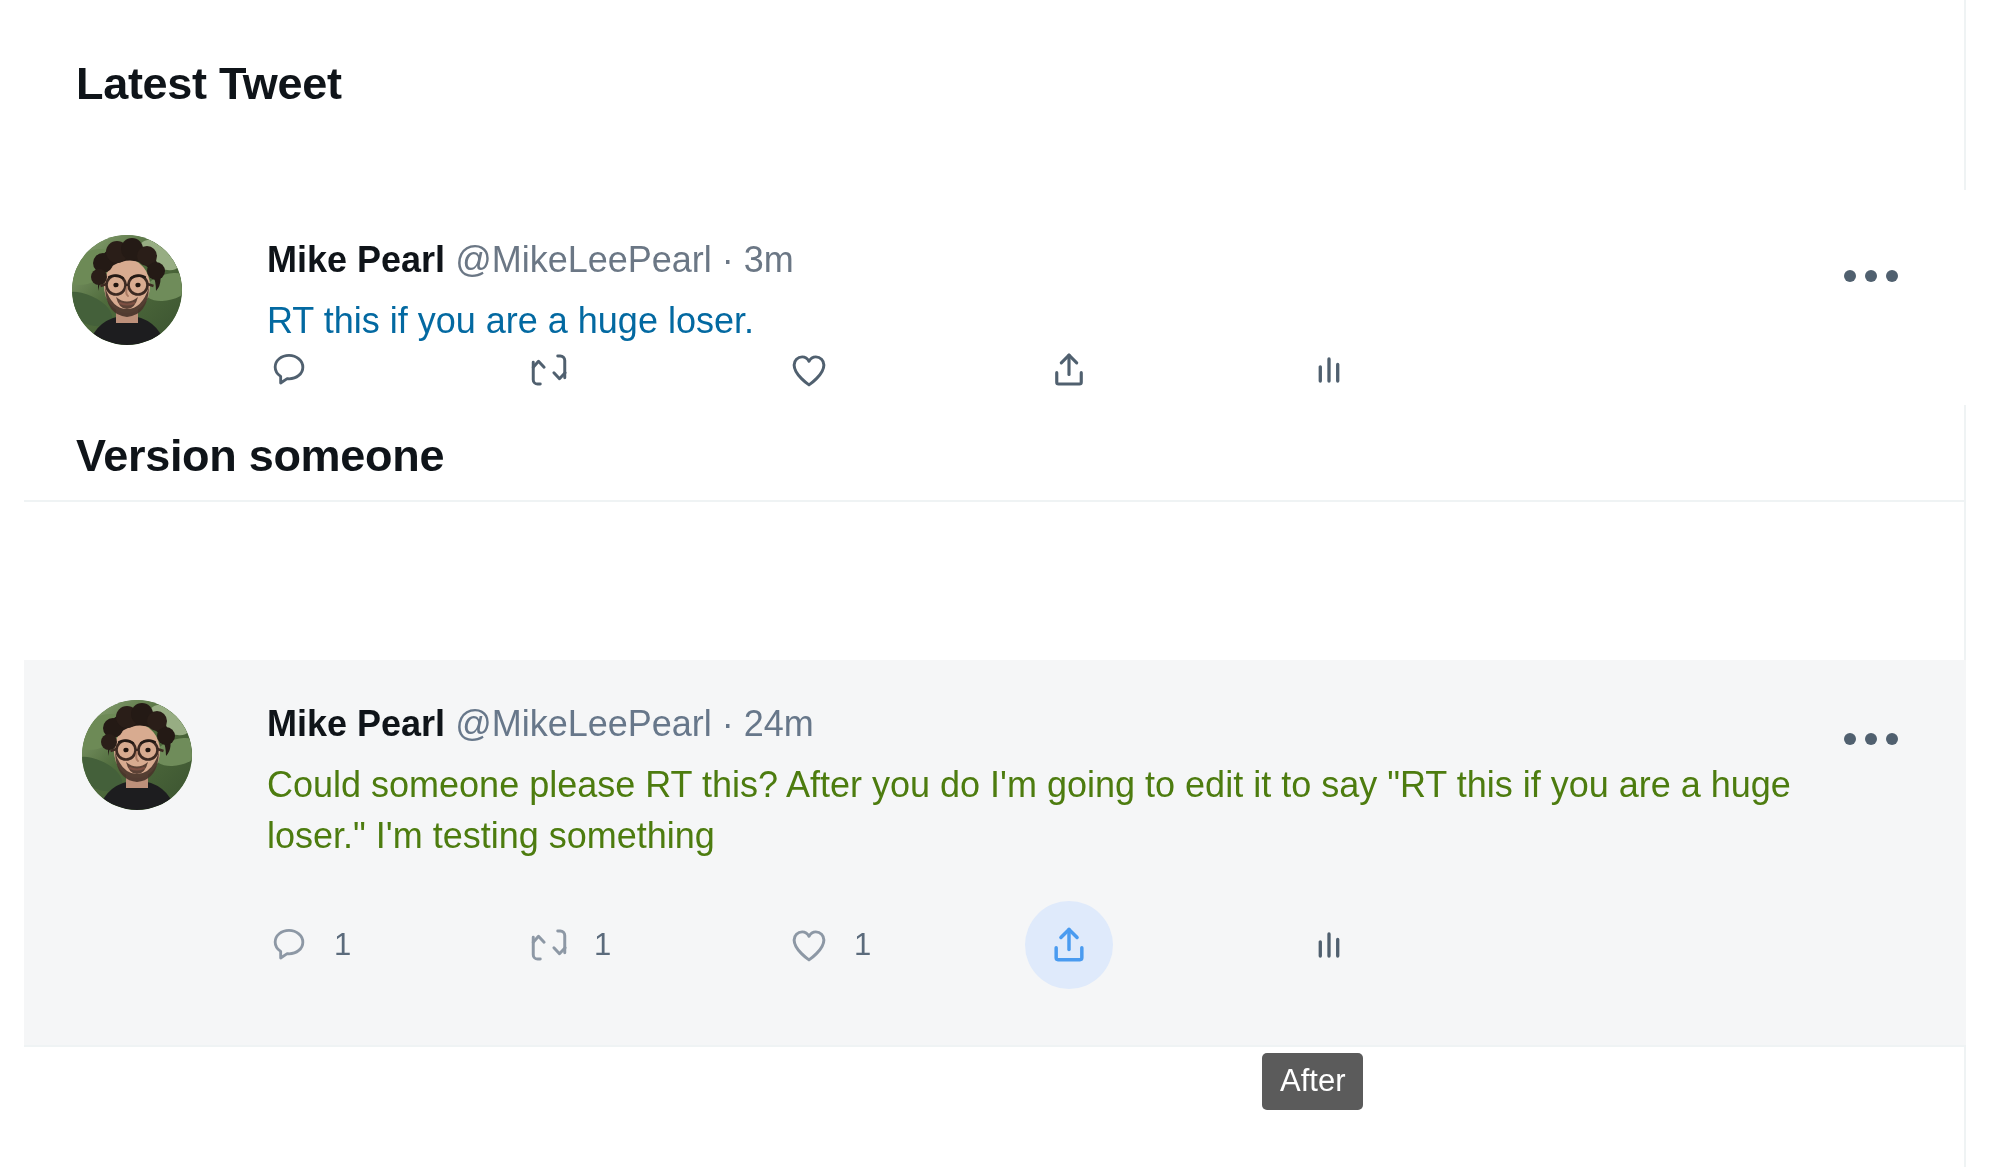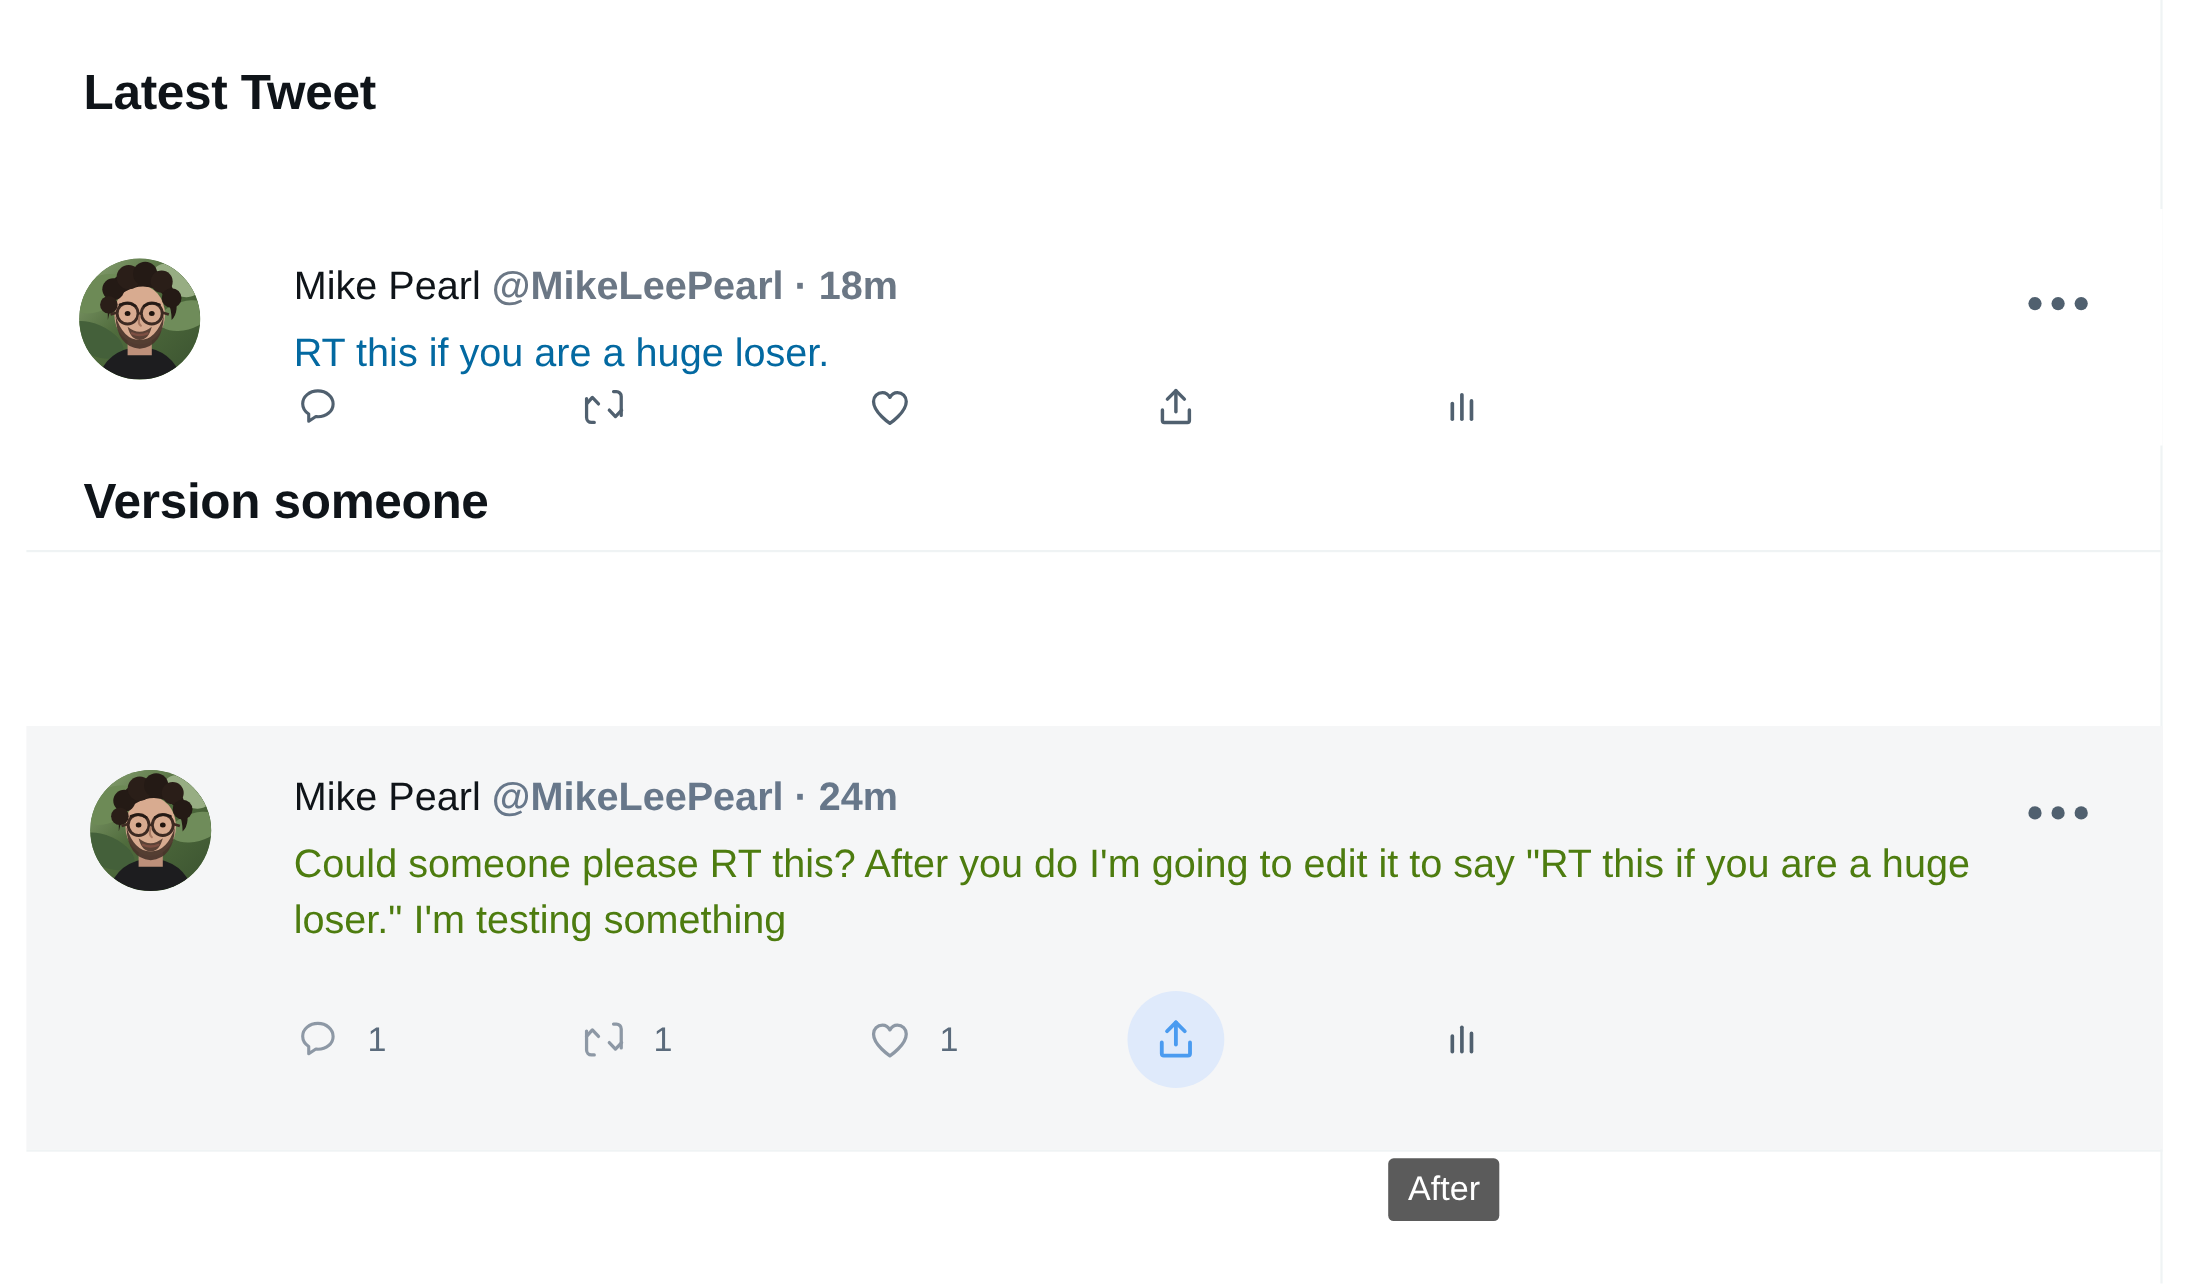--- a/index.html
+++ b/index.html
@@ -109,27 +109,27 @@
   #body-latest  { left: 243px; top: 48px; }
   #body-version { left: 243px; top: 42px; }
 
   .tweet-head {
     font-size: 36px;
     line-height: 44px;
     white-space: nowrap;
   }
 
   .name {
-    font-weight: 400;
+    font-weight: 700;
     color: #0f1419;
   }
 
   .handle, .dot, .time {
     color: #6b7785;
-    font-weight: 700;
+    font-weight: 400;
   }
 
   #head-version .name { color: #0f1419; }
   #head-version .handle,
   #head-version .dot,
   #head-version .time { color: #67778a; }
 
   .tweet-text {
     font-size: 36px;
     line-height: 51px;
@@ -294,21 +294,21 @@
             <path d="M48 68 q7 3 14 0" stroke="#7d4f42" stroke-width="2.2" fill="none" stroke-linecap="round"></path>
           </g>
         </svg>
       </div>
 
       <div class="tweet-body" id="body-latest">
         <div class="tweet-head" id="head-latest">
           <span class="name">Mike Pearl</span>
           <span class="handle">@MikeLeePearl</span>
           <span class="dot">·</span>
-          <span class="time">18m</span>
+          <span class="time">3m</span>
         </div>
         <div class="tweet-text" id="text-latest">RT this if you are a huge loser.</div>
       </div>
 
       <div class="more-btn" id="more-latest">
         <i></i>
         <i></i>
         <i></i>
       </div>
 

